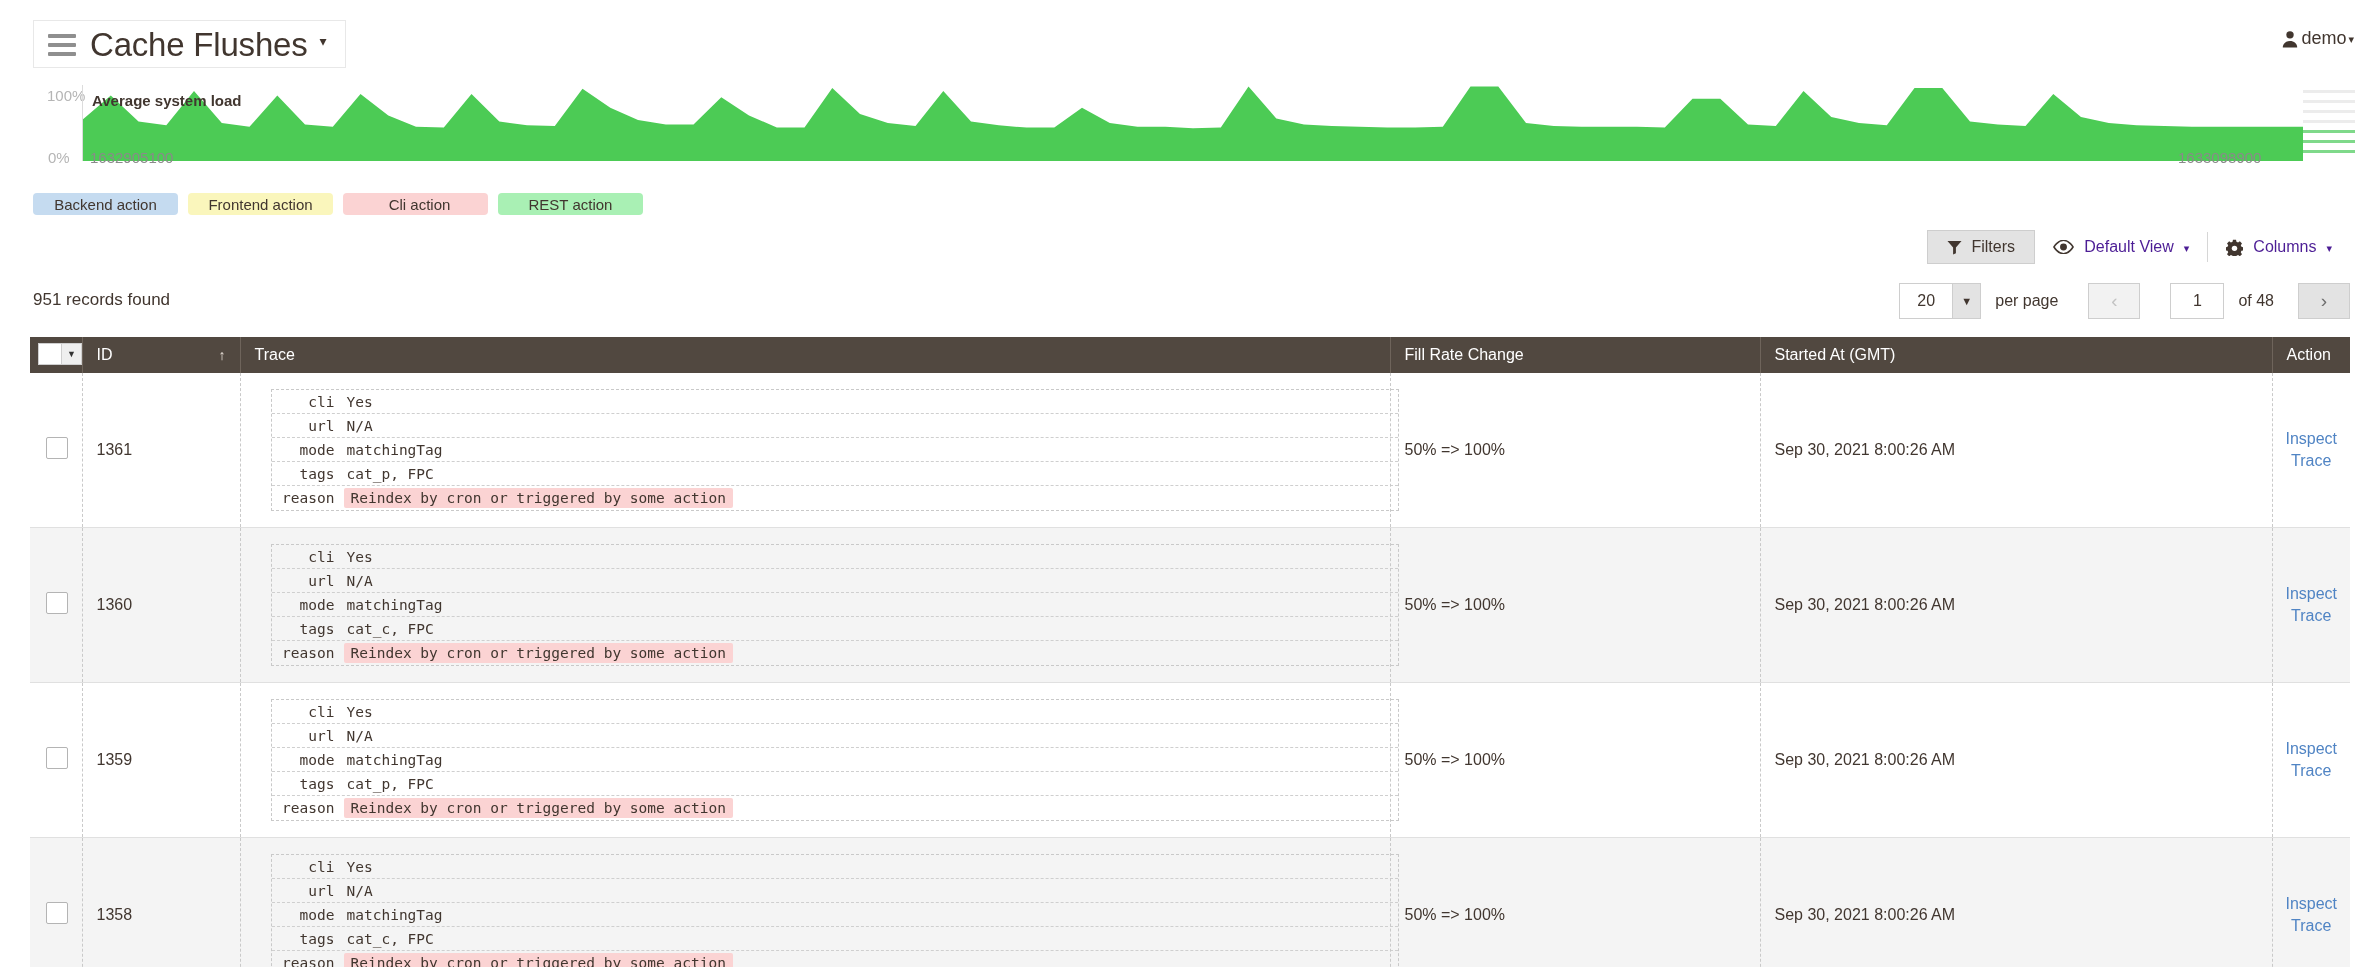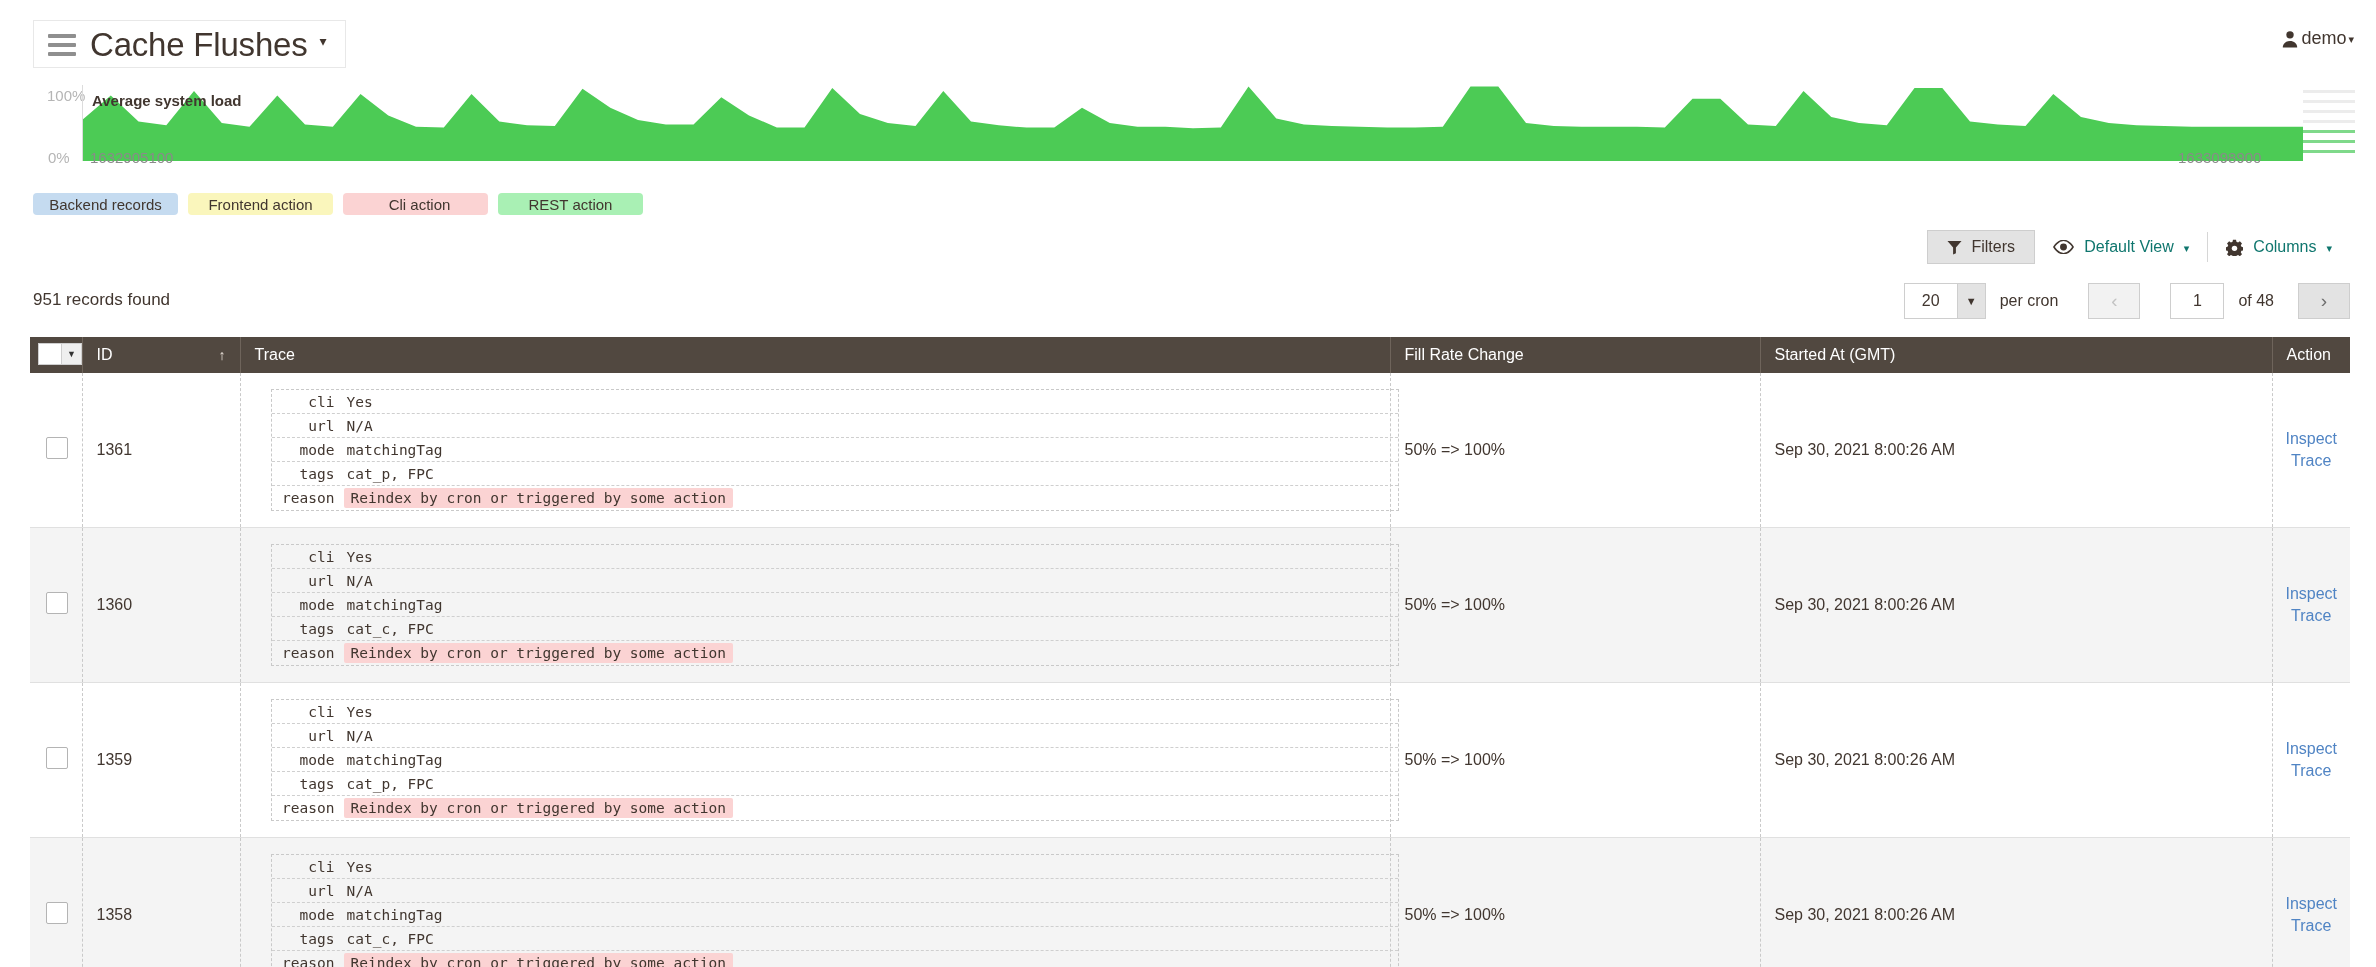--- a/index.html
+++ b/index.html
@@ -106,21 +106,21 @@
     gap: 9px;
     width: 108px; height: 34px;
     background: #e3e3e3;
     border: 1px solid #cecece;
     font-size: 16px; color: #41362f;
     cursor: pointer;
   }
   .tb-item {
     display: flex; align-items: center; gap: 10px;
     padding: 0 18px; height: 34px;
-    font-size: 16px; color: #0f766e;
+    font-size: 16px; color: #4c1d95;
     cursor: pointer;
   }
   .tb-divider {
     width: 1px; height: 30px; background: #d6d6d6;
   }
   .tb-caret { font-size: 11px; position: relative; top: 1px; }
 
   
   .records-found {
     position: absolute; left: 33px; top: 290px;
@@ -311,21 +311,21 @@
     <div class="tk" style="top:22px; background:#ececec;"></div>
     <div class="tk" style="top:32px; background:#ececec;"></div>
     <div class="tk" style="top:42px; background:#7fd98a;"></div>
     <div class="tk" style="top:52px; background:#7fd98a;"></div>
     <div class="tk" style="top:62px; background:#7fd98a;"></div>
   </div>
 </div>
 
 <div class="legend">
   <div class="legend-badge" style="background: rgb(197, 219, 240);">
-    <span>Backend records</span>
+    <span>Backend action</span>
   </div>
   <div class="legend-badge" style="background: rgb(250, 246, 188);">
     <span>Frontend action</span>
   </div>
   <div class="legend-badge" style="background: rgb(251, 211, 211); padding-left: 8px;">
     <span>Cli action</span>
   </div>
   <div class="legend-badge" style="background: rgb(169, 240, 180);">
     <span>REST action</span>
   </div>
@@ -360,21 +360,21 @@
   </div>
 </div>
 
 <div class="records-found">951 records found</div>
 
 <div class="pagination">
   <div class="pp-select">
     <div class="val">20</div>
     <div class="arrow">▼</div>
   </div>
-  <div class="pp-label">per cron</div>
+  <div class="pp-label">per page</div>
   <div class="pg-btn disabled">
     <span>‹</span>
   </div>
   <div class="pg-input">
     <span>1</span>
   </div>
   <div class="pg-of">of 48</div>
   <div class="pg-btn enabled">
     <span>›</span>
   </div>

